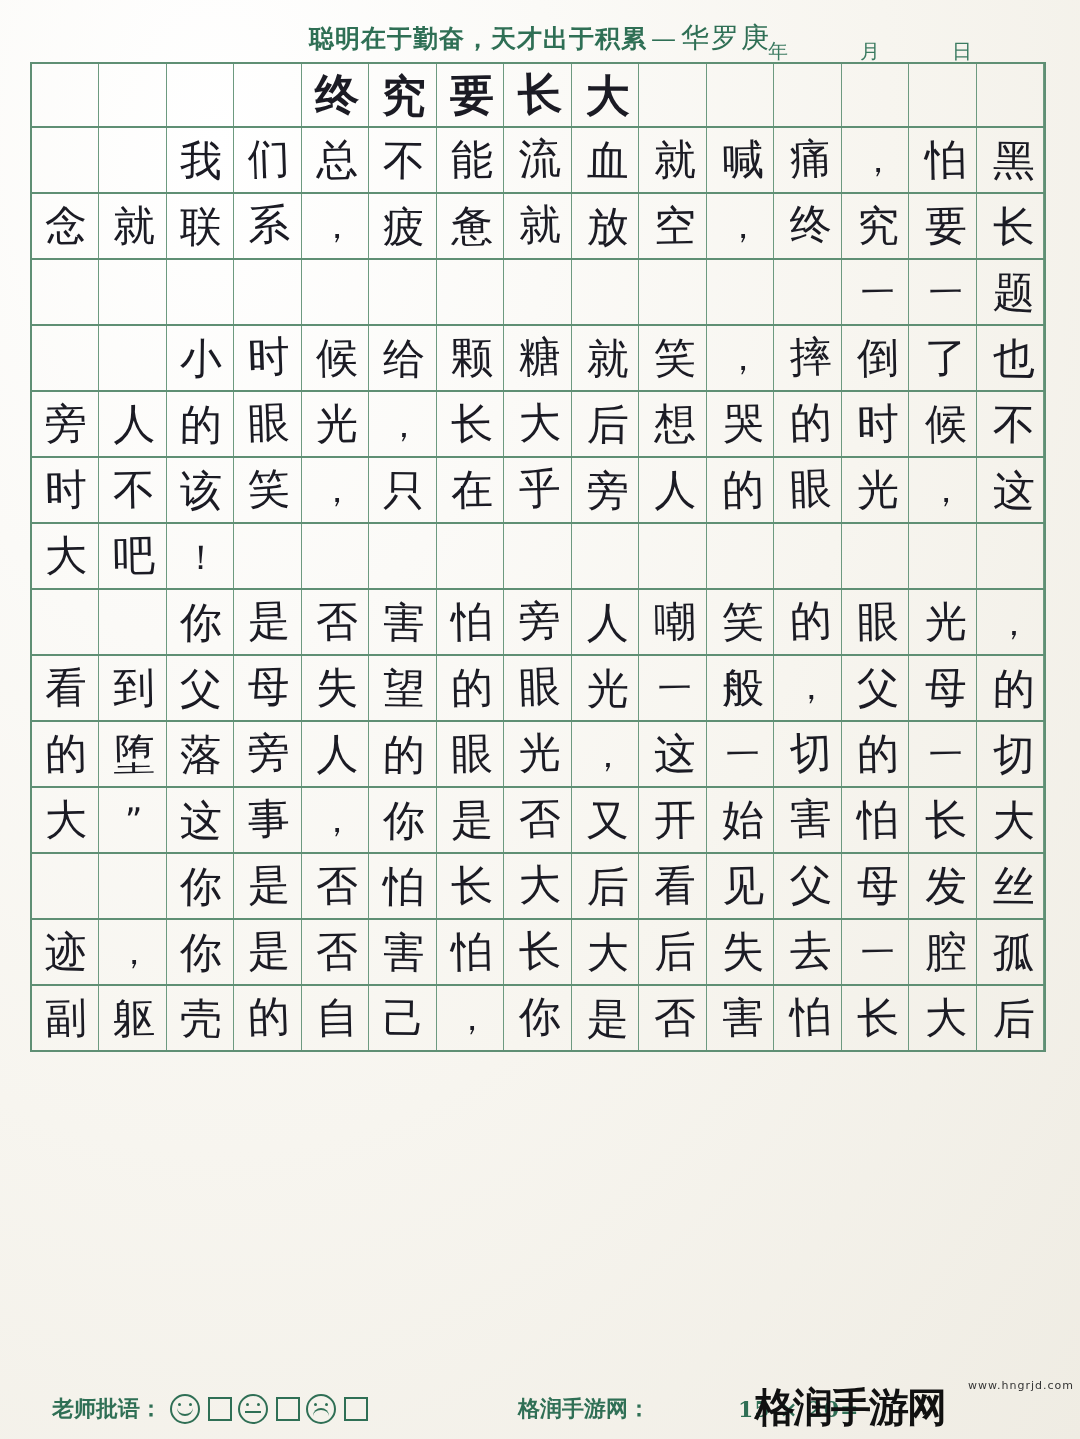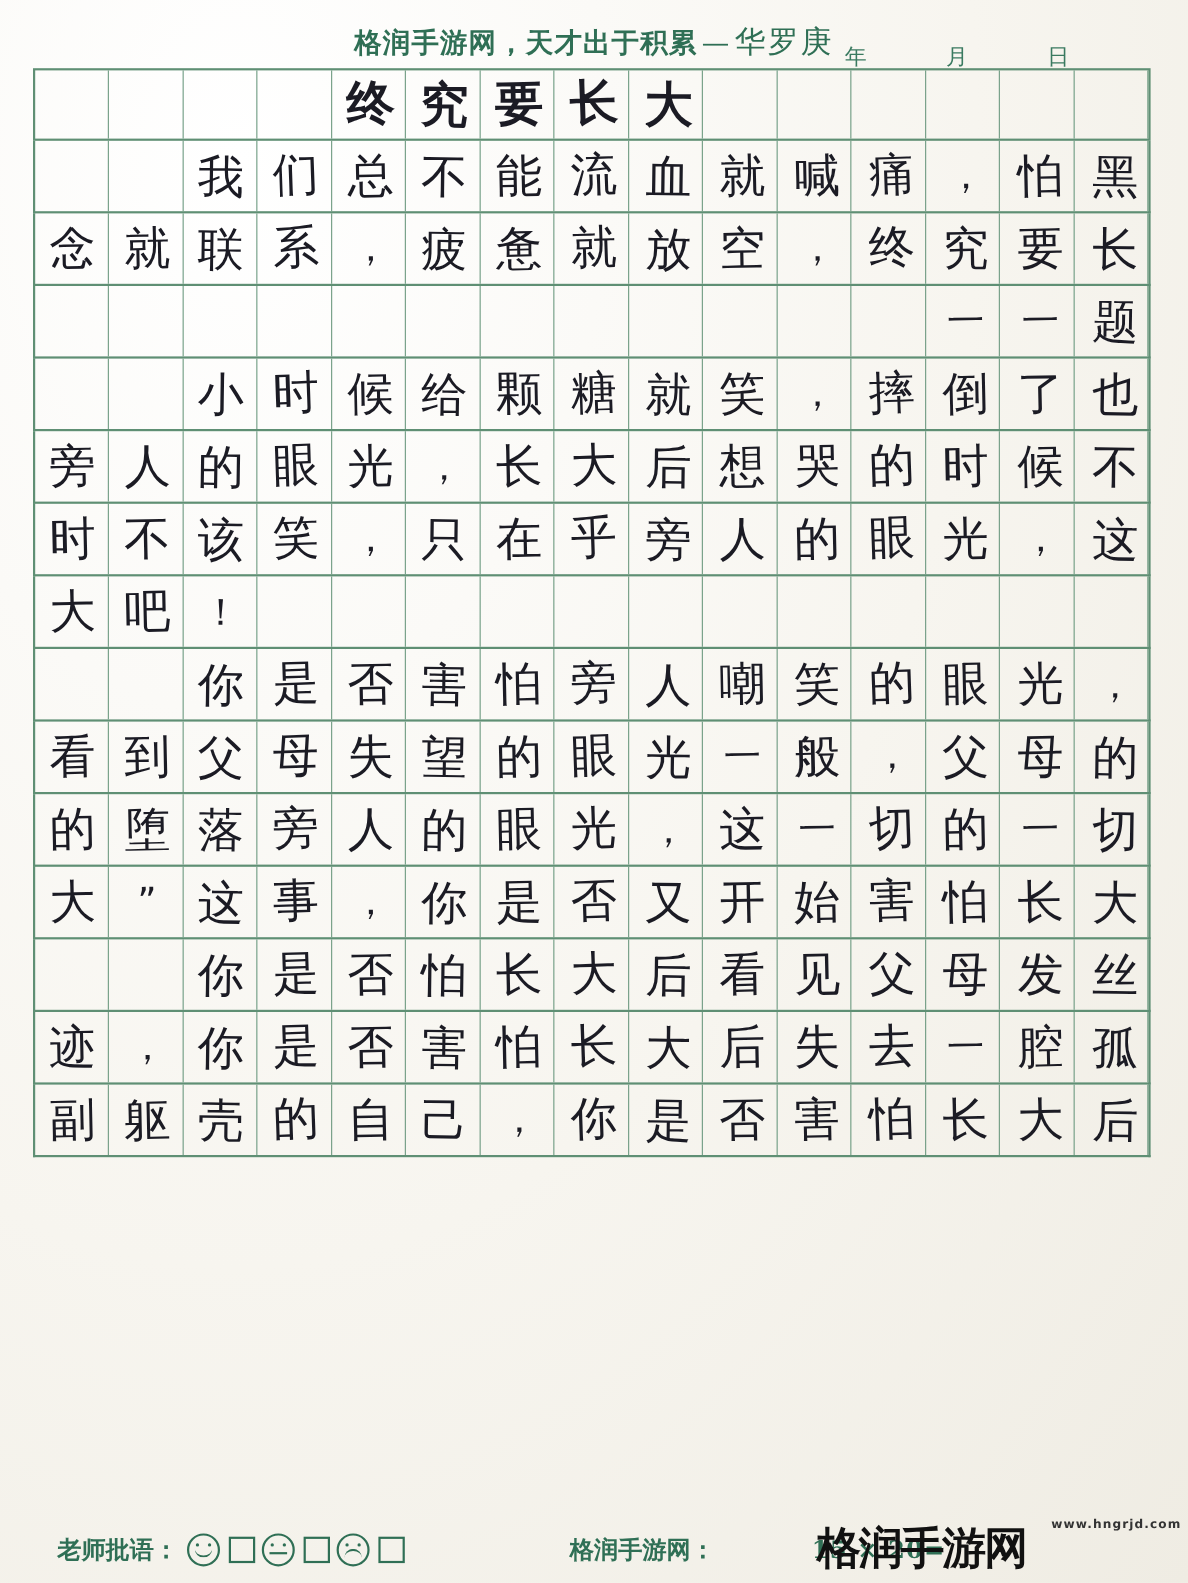--- a/index.html
+++ b/index.html
@@ -178,30 +178,30 @@
     font-weight: 700;
     color: #111;
     letter-spacing: -2px;
   }
   .wm-text {
     font-family: "DejaVu Sans", sans-serif;
     font-size: 15px;
     color: #111;
     line-height: 1.15;
   }
-  .wm-sub { font-size: 11px; color: #333; letter-spacing: 1px; font-weight: bold; }
+  .wm-sub { font-size: 11px; color: #333; letter-spacing: 1px; }
 </style>
 </head>
 <body>
 
 <div id="page">
 
   <div class="header">
     <div class="motto">
-      <span>格润手游网，天才出于积累</span><span class="dash">—</span><span class="author">华罗庚</span>
+      <span>聪明在于勤奋，天才出于积累</span><span class="dash">—</span><span class="author">华罗庚</span>
     </div>
     <div class="datefields">年 月 日</div>
   </div>
 
   <div class="sheet">
       <div class="row grid title-row">
         <div class="cell"></div>
         <div class="cell"></div>
         <div class="cell"></div>
         <div class="cell"></div>

